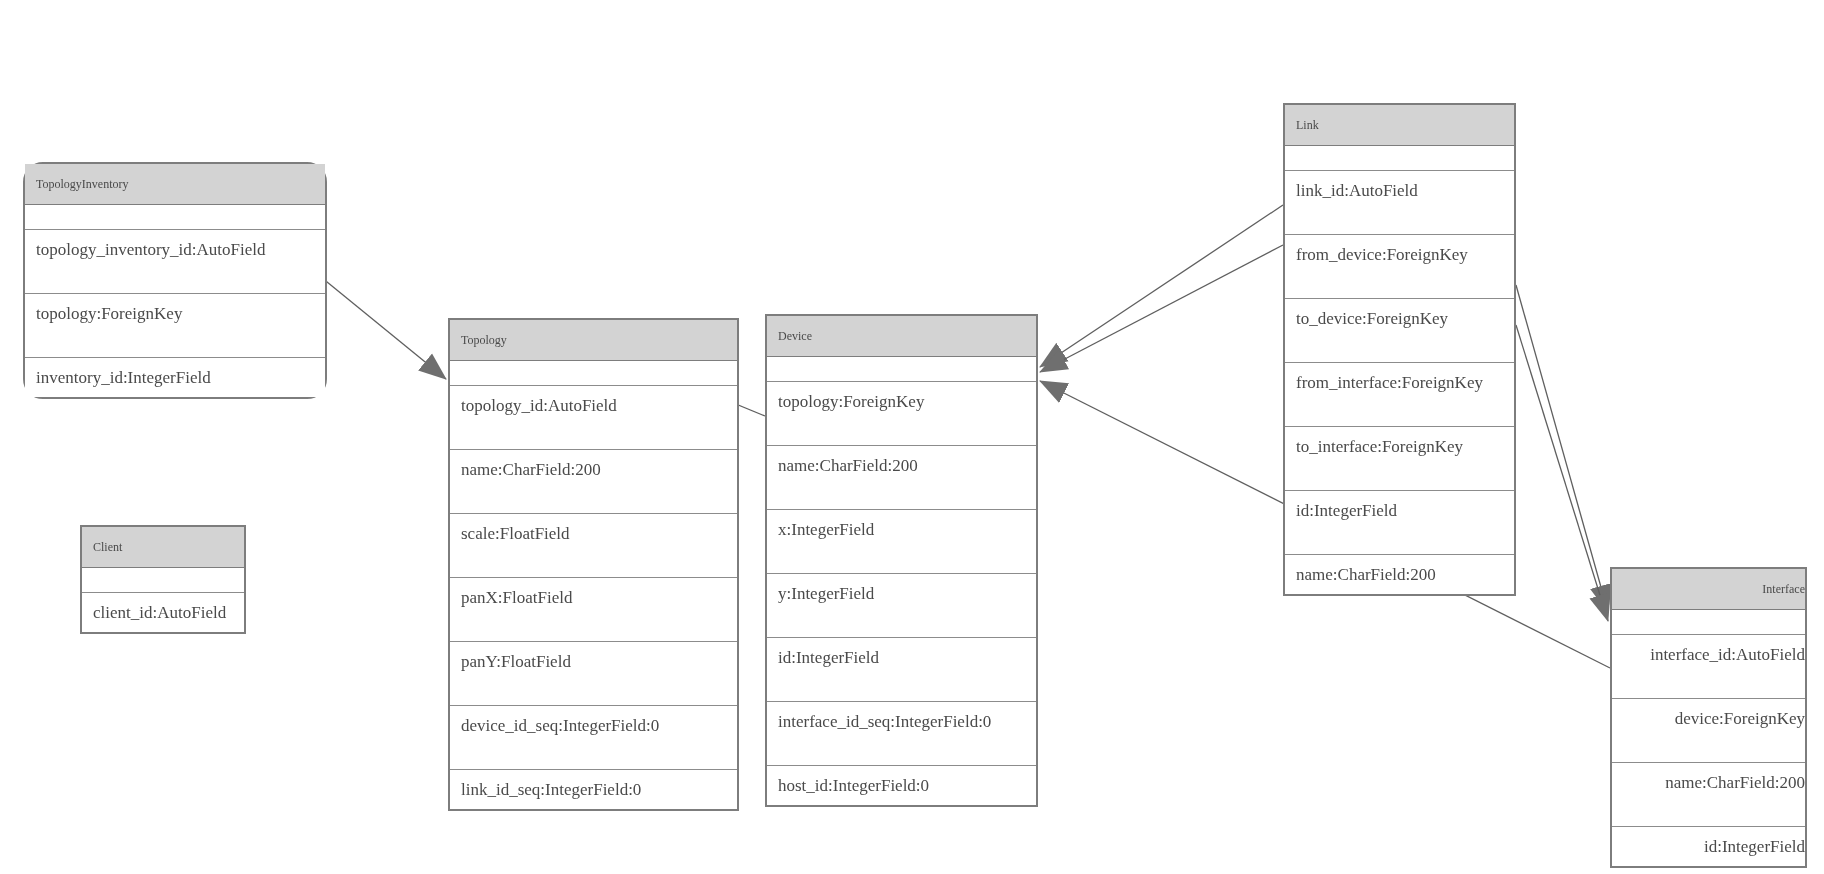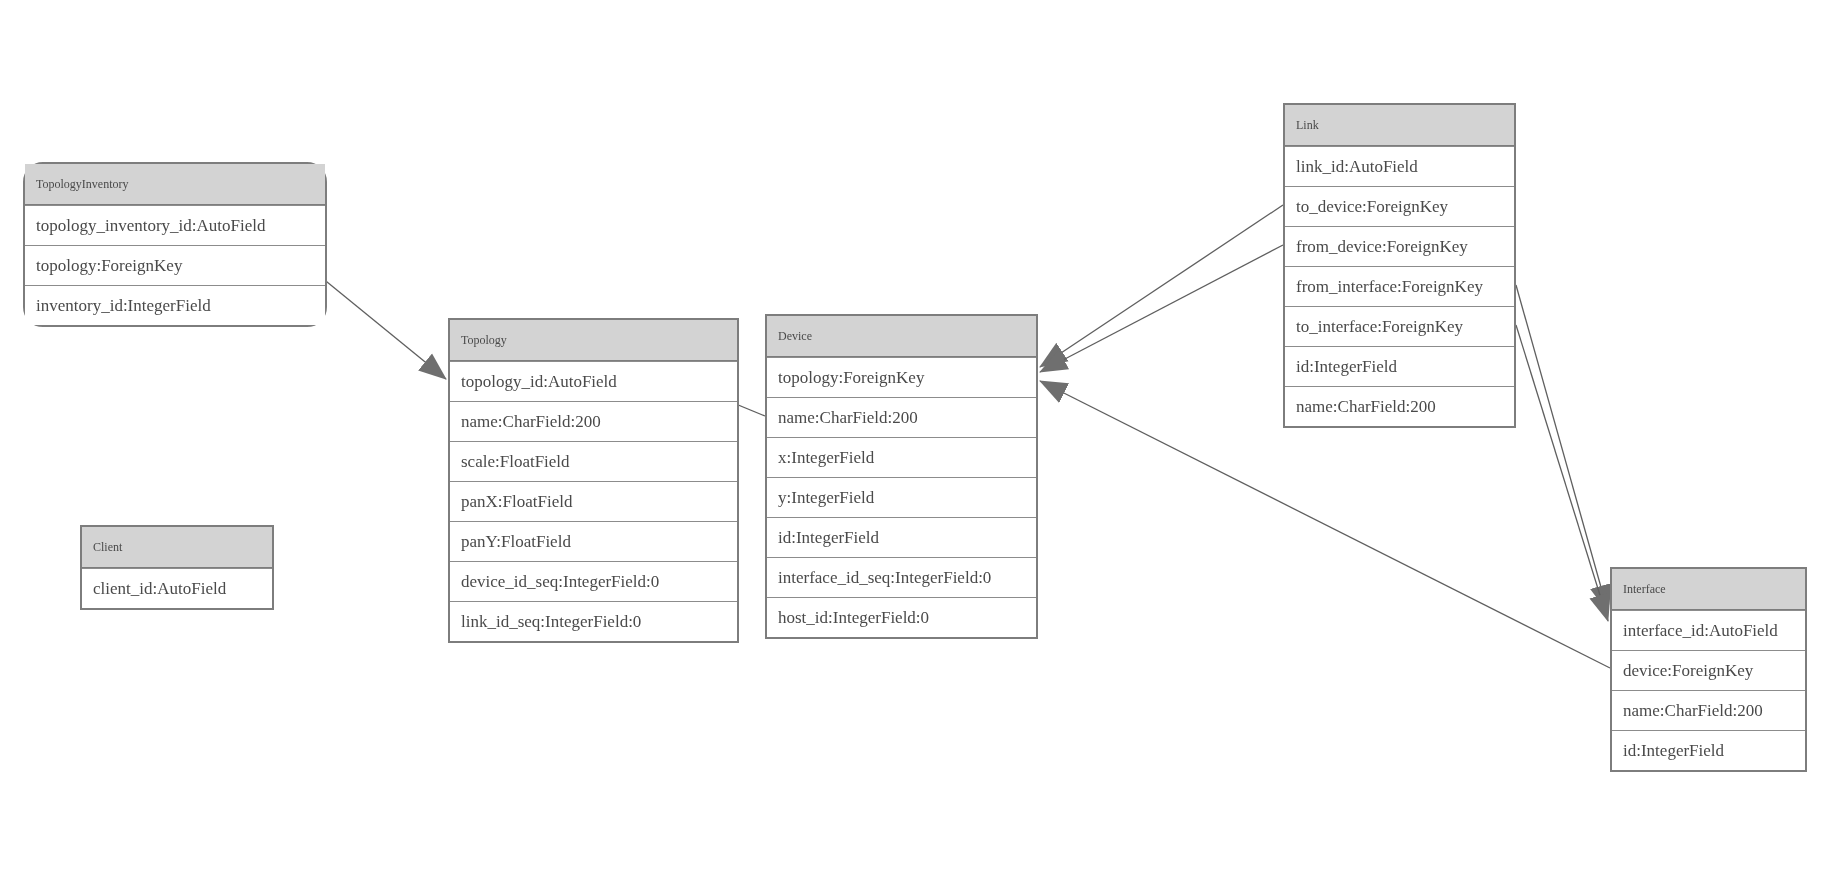--- a/index.html
+++ b/index.html
@@ -18,21 +18,21 @@
   .entity-header{
     background:var(--header); color:var(--text);
     height:40px; line-height:40px; font-size:12px;
     padding-left:11px; border-bottom:1px solid var(--border);
     white-space:nowrap; overflow:hidden;
   }
   .entity-row{
     background:var(--rowfill); color:var(--text);
     height:40px; line-height:39px; font-size:17px;
     padding-left:11px; border-top:1px solid var(--rowline);
-    box-sizing:border-box; white-space:nowrap; overflow:hidden;
+    box-sizing:border-box; white-space:nowrap; overflow:hidden;margin-top:24px;
   }
   .entity-row:first-of-type{border-top:none;}
   #edges{
     position:absolute; left:0; top:0; width:1824px; height:874px;
     pointer-events:none;
   }
 </style>
 </head>
 <body>
 
@@ -63,45 +63,45 @@
       <div class="entity" style="left: 448px; top: 318px; width: 291px;">
         <div class="entity-header">Topology</div>
         <div class="entity-row">topology_id:AutoField</div>
         <div class="entity-row">name:CharField:200</div>
         <div class="entity-row">scale:FloatField</div>
         <div class="entity-row">panX:FloatField</div>
         <div class="entity-row">panY:FloatField</div>
         <div class="entity-row">device_id_seq:IntegerField:0</div>
         <div class="entity-row">link_id_seq:IntegerField:0</div>
       </div>
-      <div class="entity" style="left: 80px; top: 525px; width: 194px;">
+      <div class="entity" style="left: 80px; top: 525px; width: 166px;">
         <div class="entity-header">Client</div>
         <div class="entity-row">client_id:AutoField</div>
       </div>
       <div class="entity" style="left: 765px; top: 314px; width: 273px; font-family: Liberation Serif, serif;">
         <div class="entity-header">Device</div>
         <div class="entity-row">topology:ForeignKey</div>
         <div class="entity-row">name:CharField:200</div>
         <div class="entity-row">x:IntegerField</div>
         <div class="entity-row">y:IntegerField</div>
         <div class="entity-row">id:IntegerField</div>
         <div class="entity-row">interface_id_seq:IntegerField:0</div>
         <div class="entity-row">host_id:IntegerField:0</div>
       </div>
       <div class="entity" style="left: 1283px; top: 103px; width: 233px;">
         <div class="entity-header">Link</div>
         <div class="entity-row">link_id:AutoField</div>
+        <div class="entity-row">from_device:ForeignKey</div>
         <div class="entity-row">to_device:ForeignKey</div>
-        <div class="entity-row">from_device:ForeignKey</div>
         <div class="entity-row">from_interface:ForeignKey</div>
         <div class="entity-row">to_interface:ForeignKey</div>
         <div class="entity-row">id:IntegerField</div>
         <div class="entity-row">name:CharField:200</div>
       </div>
-      <div class="entity" style="left: 1610px; top: 567px; width: 197px;">
+      <div class="entity" style="left: 1610px; top: 567px; width: 197px; text-align: right;">
         <div class="entity-header">Interface</div>
         <div class="entity-row">interface_id:AutoField</div>
         <div class="entity-row">device:ForeignKey</div>
         <div class="entity-row">name:CharField:200</div>
         <div class="entity-row">id:IntegerField</div>
       </div>
     </div>
 </div>
 
 </body></html>

